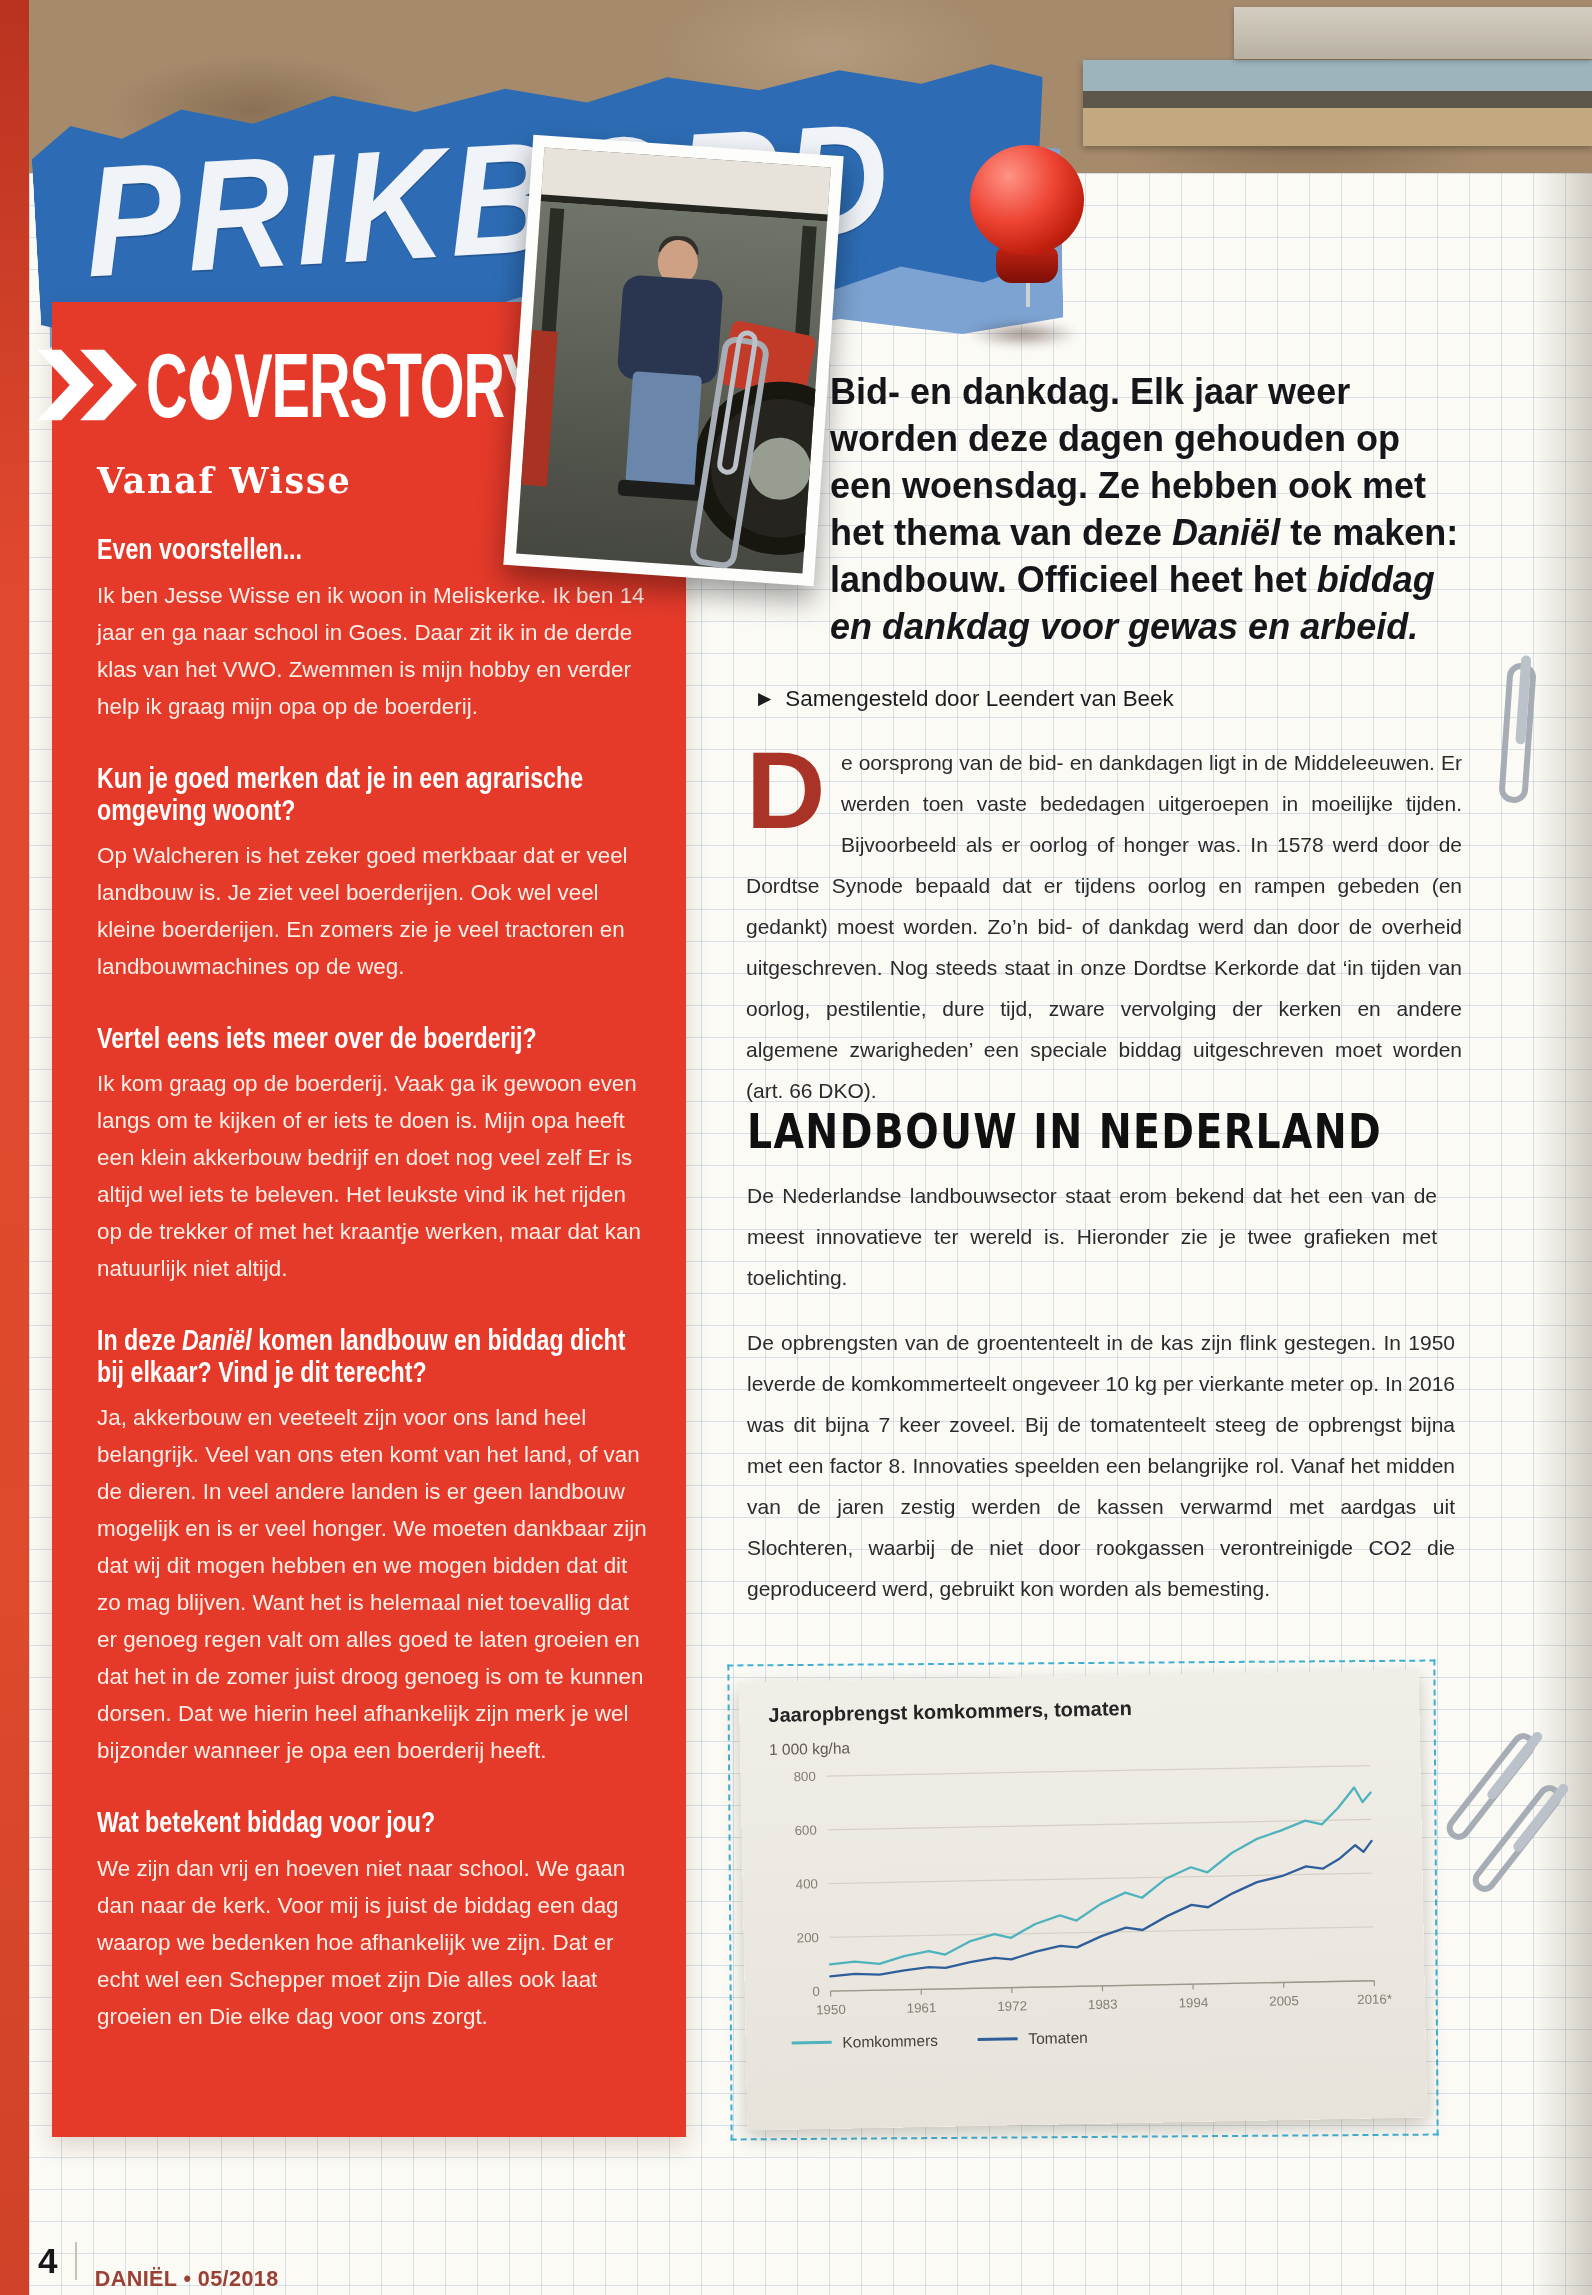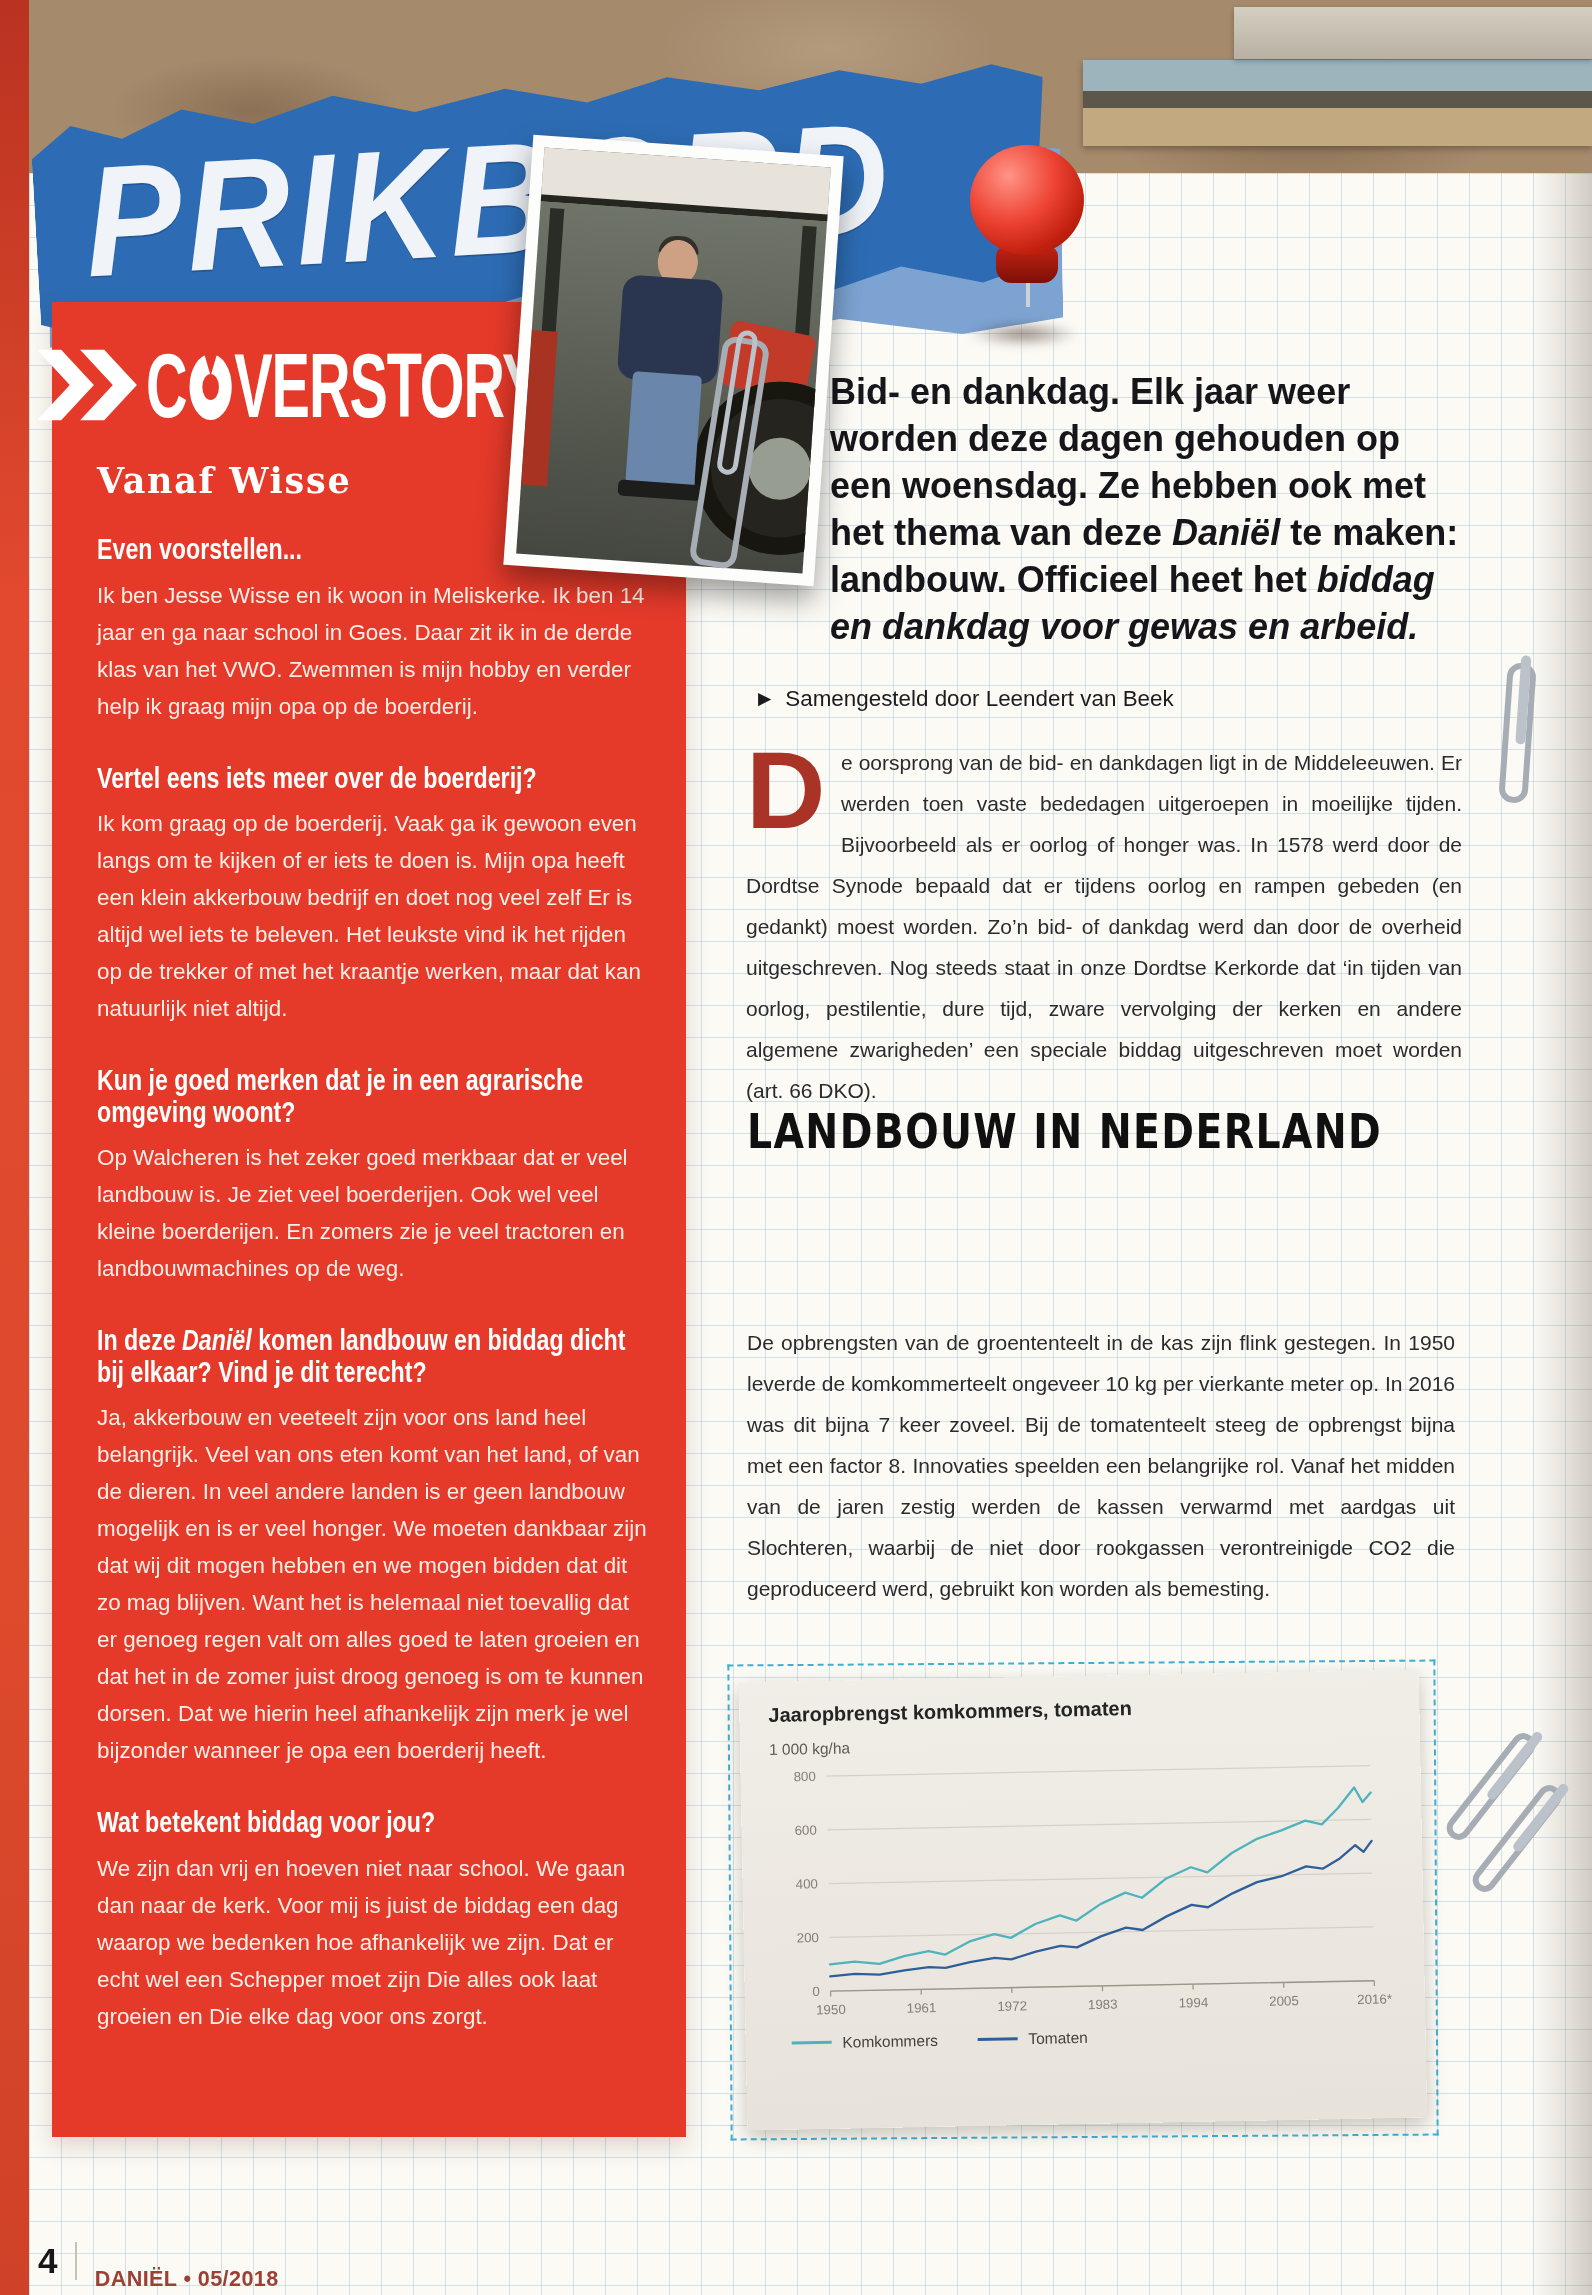--- a/index.html
+++ b/index.html
@@ -196,26 +196,26 @@
           <span>VERSTORY</span>
         </span>
     </div>
     <h2 class="author">Vanaf Wisse</h2>
     <div id="coverstory-sections">
         <div class="qa">
           <h3 class="qa-h">Even voorstellen...</h3>
           <p class="qa-p">Ik ben Jesse Wisse en ik woon in Meliskerke. Ik ben 14 jaar en ga naar school in Goes. Daar zit ik in de derde klas van het VWO. Zwemmen is mijn hobby en verder help ik graag mijn opa op de boerderij.</p>
         </div>
         <div class="qa">
+          <h3 class="qa-h">Kun je goed merken dat je in een agrarische omgeving woont?</h3>
+          <p class="qa-p">Op Walcheren is het zeker goed merkbaar dat er veel landbouw is. Je ziet veel boerderijen. Ook wel veel kleine boerderijen. En zomers zie je veel tractoren en landbouwmachines op de weg.</p>
+        </div>
+        <div class="qa">
           <h3 class="qa-h">Vertel eens iets meer over de boerderij?</h3>
           <p class="qa-p">Ik kom graag op de boerderij. Vaak ga ik gewoon even langs om te kijken of er iets te doen is. Mijn opa heeft een klein akkerbouw bedrijf en doet nog veel zelf Er is altijd wel iets te beleven. Het leukste vind ik het rijden op de trekker of met het kraantje werken, maar dat kan natuurlijk niet altijd.</p>
-        </div>
-        <div class="qa">
-          <h3 class="qa-h">Kun je goed merken dat je in een agrarische omgeving woont?</h3>
-          <p class="qa-p">Op Walcheren is het zeker goed merkbaar dat er veel landbouw is. Je ziet veel boerderijen. Ook wel veel kleine boerderijen. En zomers zie je veel tractoren en landbouwmachines op de weg.</p>
         </div>
         <div class="qa">
           <h3 class="qa-h">In deze <i>Daniël</i> komen landbouw en biddag dicht bij elkaar? Vind je dit terecht?</h3>
           <p class="qa-p">Ja, akkerbouw en veeteelt zijn voor ons land heel belangrijk. Veel van ons eten komt van het land, of van de dieren. In veel andere landen is er geen landbouw mogelijk en is er veel honger. We moeten dankbaar zijn dat wij dit mogen hebben en we mogen bidden dat dit zo mag blijven. Want het is helemaal niet toevallig dat er genoeg regen valt om alles goed te laten groeien en dat het in de zomer juist droog genoeg is om te kunnen dorsen. Dat we hierin heel afhankelijk zijn merk je wel bijzonder wanneer je opa een boerderij heeft.</p>
         </div>
         <div class="qa">
           <h3 class="qa-h">Wat betekent biddag voor jou?</h3>
           <p class="qa-p">We zijn dan vrij en hoeven niet naar school. We gaan dan naar de kerk. Voor mij is juist de biddag een dag waarop we bedenken hoe afhankelijk we zijn. Dat er echt wel een Schepper moet zijn Die alles ook laat groeien en Die elke dag voor ons zorgt.</p>
         </div>
       </div>
@@ -250,20 +250,21 @@
 
   <div class="byline">
     <span class="byline-arrow">▶</span><span>Samengesteld door Leendert van Beek</span>
   </div>
 
   <div class="article-lead">
     <span class="dropcap">D</span><span>e oorsprong van de bid- en dankdagen ligt in de Middeleeuwen. Er werden toen vaste bededagen uitgeroepen in moeilijke tijden. Bijvoorbeeld als er oorlog of honger was. In 1578 werd door de Dordtse Synode bepaald dat er tijdens oorlog en rampen gebeden (en gedankt) moest worden. Zo’n bid- of dankdag werd dan door de overheid uitgeschreven. Nog steeds staat in onze Dordtse Kerkorde dat ‘in tijden van oorlog, pestilentie, dure tijd, zware vervolging der kerken en andere algemene zwarigheden’ een speciale biddag uitgeschreven moet worden (art. 66 DKO).</span>
   </div>
 
   <h2 class="section-title">LANDBOUW IN NEDERLAND</h2>
+  <p class="col-p p1">De Nederlandse landbouwsector staat erom bekend dat het een van de meest innovatieve ter wereld is. Hieronder zie je twee grafieken met toelichting.</p>
   <p class="col-p p2">De opbrengsten van de groententeelt in de kas zijn flink gestegen. In 1950 leverde de komkommerteelt ongeveer 10 kg per vierkante meter op. In 2016 was dit bijna 7 keer zoveel. Bij de tomatenteelt steeg de opbrengst bijna met een factor 8. Innovaties speelden een belangrijke rol. Vanaf het midden van de jaren zestig werden de kassen verwarmd met aardgas uit Slochteren, waarbij de niet door rookgassen verontreinigde CO2 die geproduceerd werd, gebruikt kon worden als bemesting.</p>
 
   <div class="chart-frame">
     <div class="chart-card">
       <div class="chart-title">Jaaropbrengst komkommers, tomaten</div>
       <div class="chart-unit">1 000 kg/ha</div>
       <svg id="chart-svg" class="chart-svg" viewBox="0 0 700 300">
           <line x1="64" y1="258" x2="676" y2="258" stroke="#d6d1c7" stroke-width="1.4"></line>
           <text x="52" y="263" text-anchor="end" fill="#847f74" font-size="15">0</text>
           <line x1="64" y1="197.5" x2="676" y2="197.5" stroke="#d6d1c7" stroke-width="1.4"></line>

